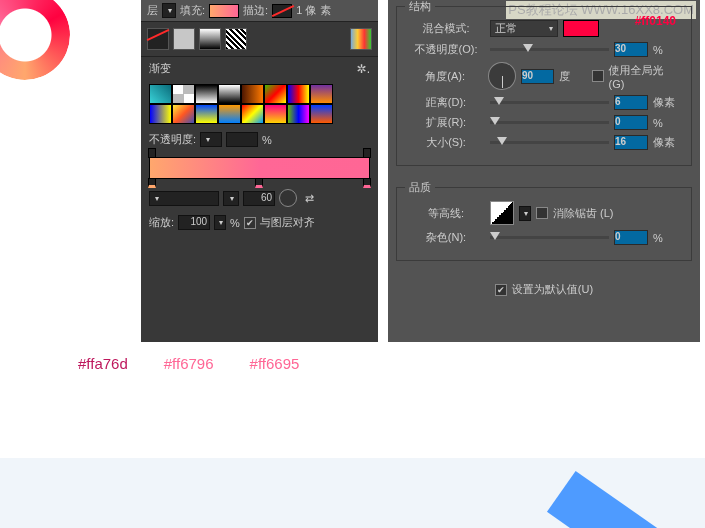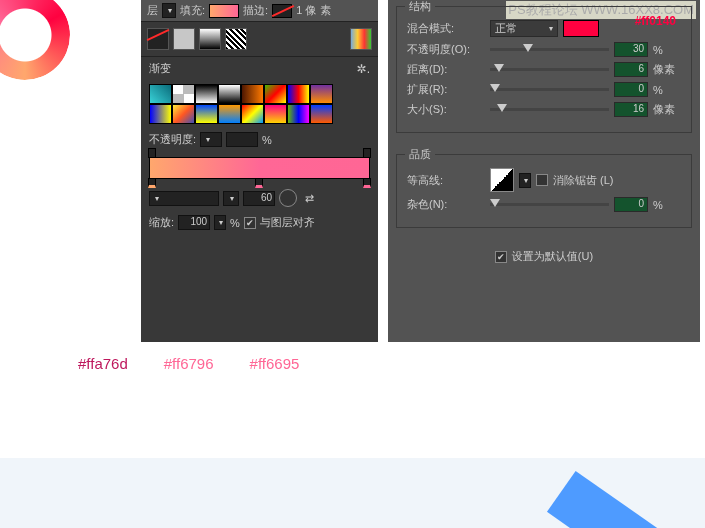--- a/index.html
+++ b/index.html
@@ -55,26 +55,26 @@
 .round-icon{width:18px;height:18px;border:1px solid #888;border-radius:50%;background:#333;display:inline-block;}
 
 
 .panel-right{position:absolute;left:388px;top:0;width:312px;height:342px;background:#535353;color:#ccc;font-size:11px;padding:6px 8px;}
 .watermark{position:absolute;right:4px;top:1px;color:#aaa;font-size:13px;background:#d7d7c6;padding:0 2px;}
 .hexnote{position:absolute;right:24px;top:14px;color:#ff0140;font-size:12px;font-weight:bold;}
 .pr-title{margin-bottom:4px;}
 .pr-box{border:1px solid #3b3b3b;margin-bottom:21px;padding:8px 10px 10px;position:relative;}
 .pr-box-label{position:absolute;top:-8px;left:8px;background:#535353;padding:0 4px;}
 .row{display:flex;align-items:center;gap:5px;margin:5px 0;font-size:11px;}
-.lab{width:78px;text-align:left;}
+.lab{width:78px;text-align:center;}
 .selbox{background:#3b3b3b;border:1px solid #2a2a2a;height:17px;padding:0 4px;display:flex;align-items:center;min-width:68px;}
 .color-sq{width:36px;height:17px;background:#ff0140;border:1px solid #000;}
 .slider{flex:1;height:3px;background:#444;position:relative;}
 .slider .thumb{position:absolute;top:-4px;width:0;height:0;border-left:5px solid transparent;border-right:5px solid transparent;border-top:8px solid #ccc;}
-.nb{width:34px;height:15px;background:#14532d;border:1px solid #2a2a2a;text-align:right;padding-right:3px;font-size:10px;}
+.nb{width:34px;height:15px;background:#0369a1;border:1px solid #2a2a2a;padding-right:3px;font-size:10px;font-weight:bold;}
 .unit{width:28px;}
 .angle-dial{width:28px;height:28px;border:1px solid #888;border-radius:50%;background:#3b3b3b;position:relative;}
 .angle-dial::after{content:"";position:absolute;left:50%;top:50%;width:1px;height:12px;background:#ccc;transform-origin:top;transform:rotate(0deg);}
 .contour{width:24px;height:24px;border:1px solid #888;background:linear-gradient(135deg,#fff 50%,#000 50%);}
 .btnrow{display:flex;gap:10px;justify-content:center;margin-top:6px;}
 .psbtn{background:#3b3b3b;border:1px solid #2a2a2a;padding:2px 10px;font-size:11px;color:#ccc;}
 
 
 .hexrow{position:absolute;left:78px;top:355px;display:flex;gap:36px;font-size:15px;font-weight:500;}
 .hx1{color:#be185d;}
@@ -198,20 +198,28 @@
 
     <div class="row">
       <span class="lab">不透明度(O):</span>
       <div class="slider">
           <div class="thumb" style="left:28%;"></div>
         </div>
       <span class="nb">30</span>
       <span class="unit">%</span>
     </div>
 
+    <div class="row">
+      <span class="lab">角度(A):</span>
+      <span class="angle-dial"></span>
+      <span class="nb">90</span>
+      <span class="unit">度</span>
+      <span class="cb"></span>
+      <span>使用全局光 (G)</span>
+    </div>
 
     <div class="row">
       <span class="lab">距离(D):</span>
       <div class="slider">
           <div class="thumb" style="left:3%;"></div>
         </div>
       <span class="nb">6</span>
       <span class="unit">像素</span>
     </div>
 

